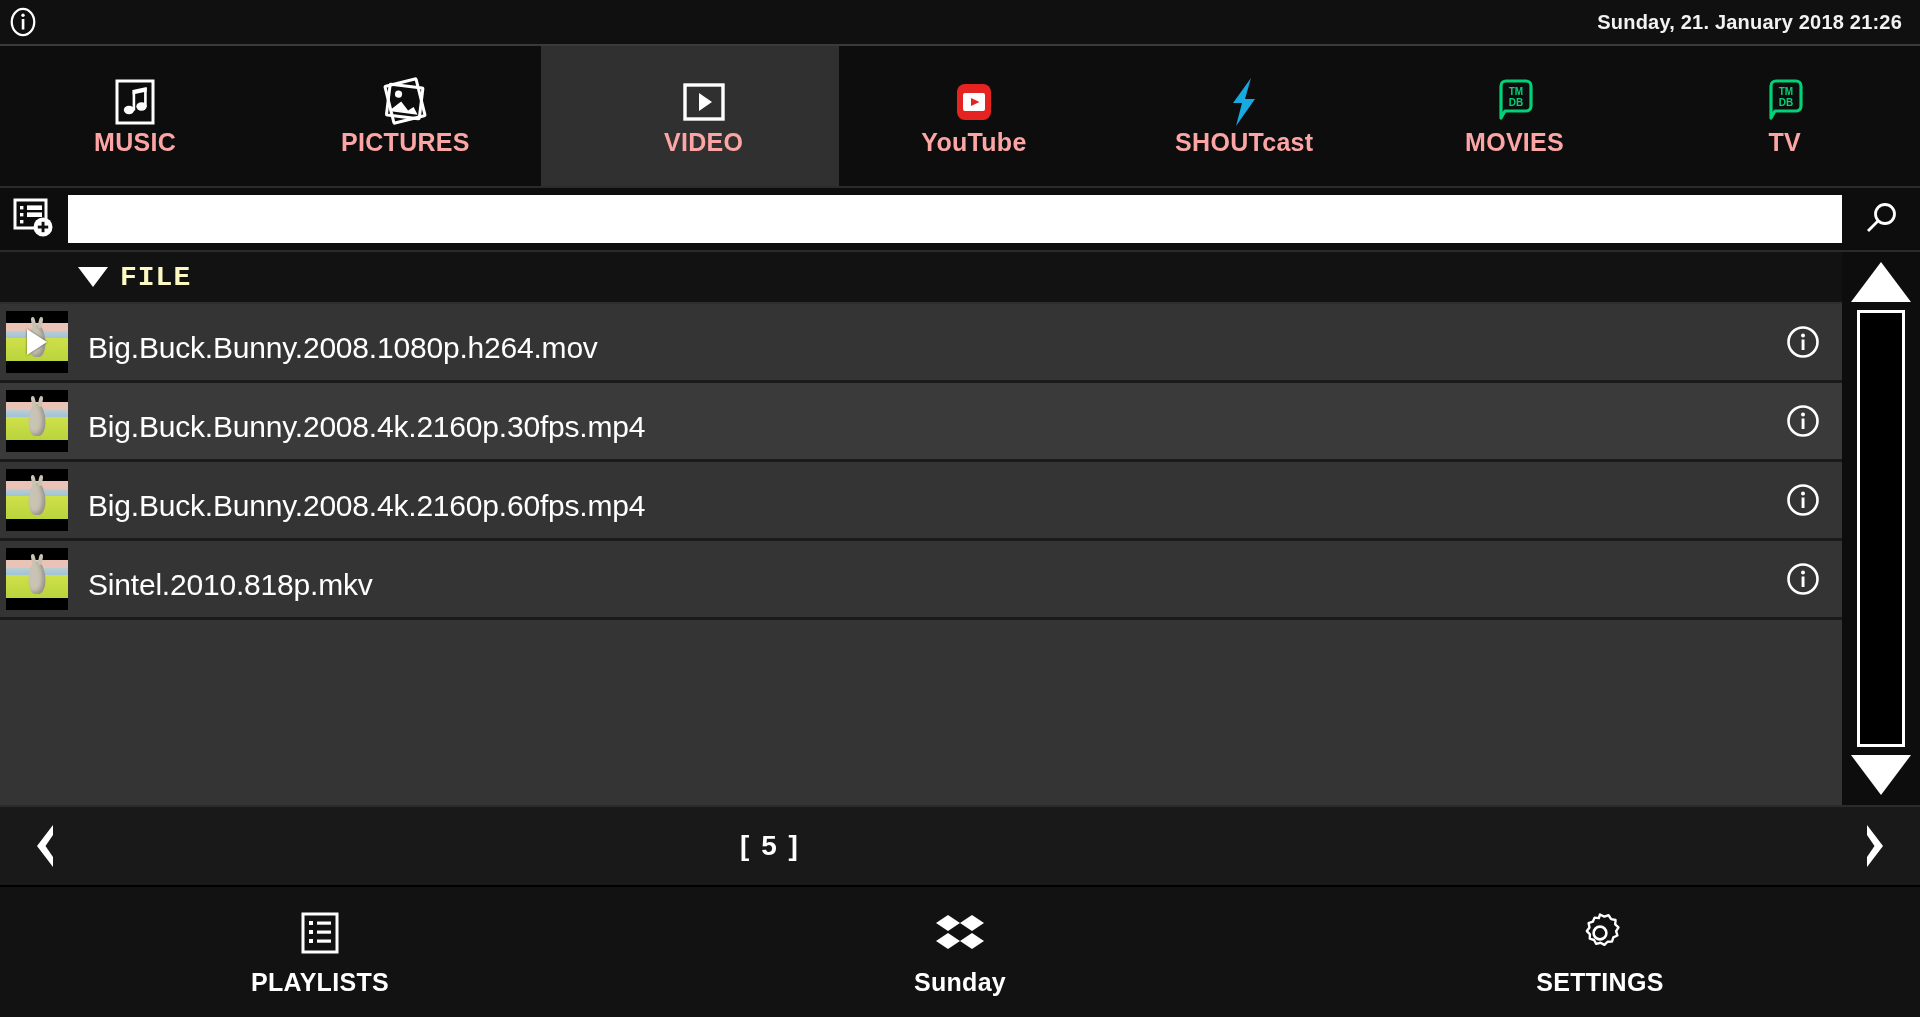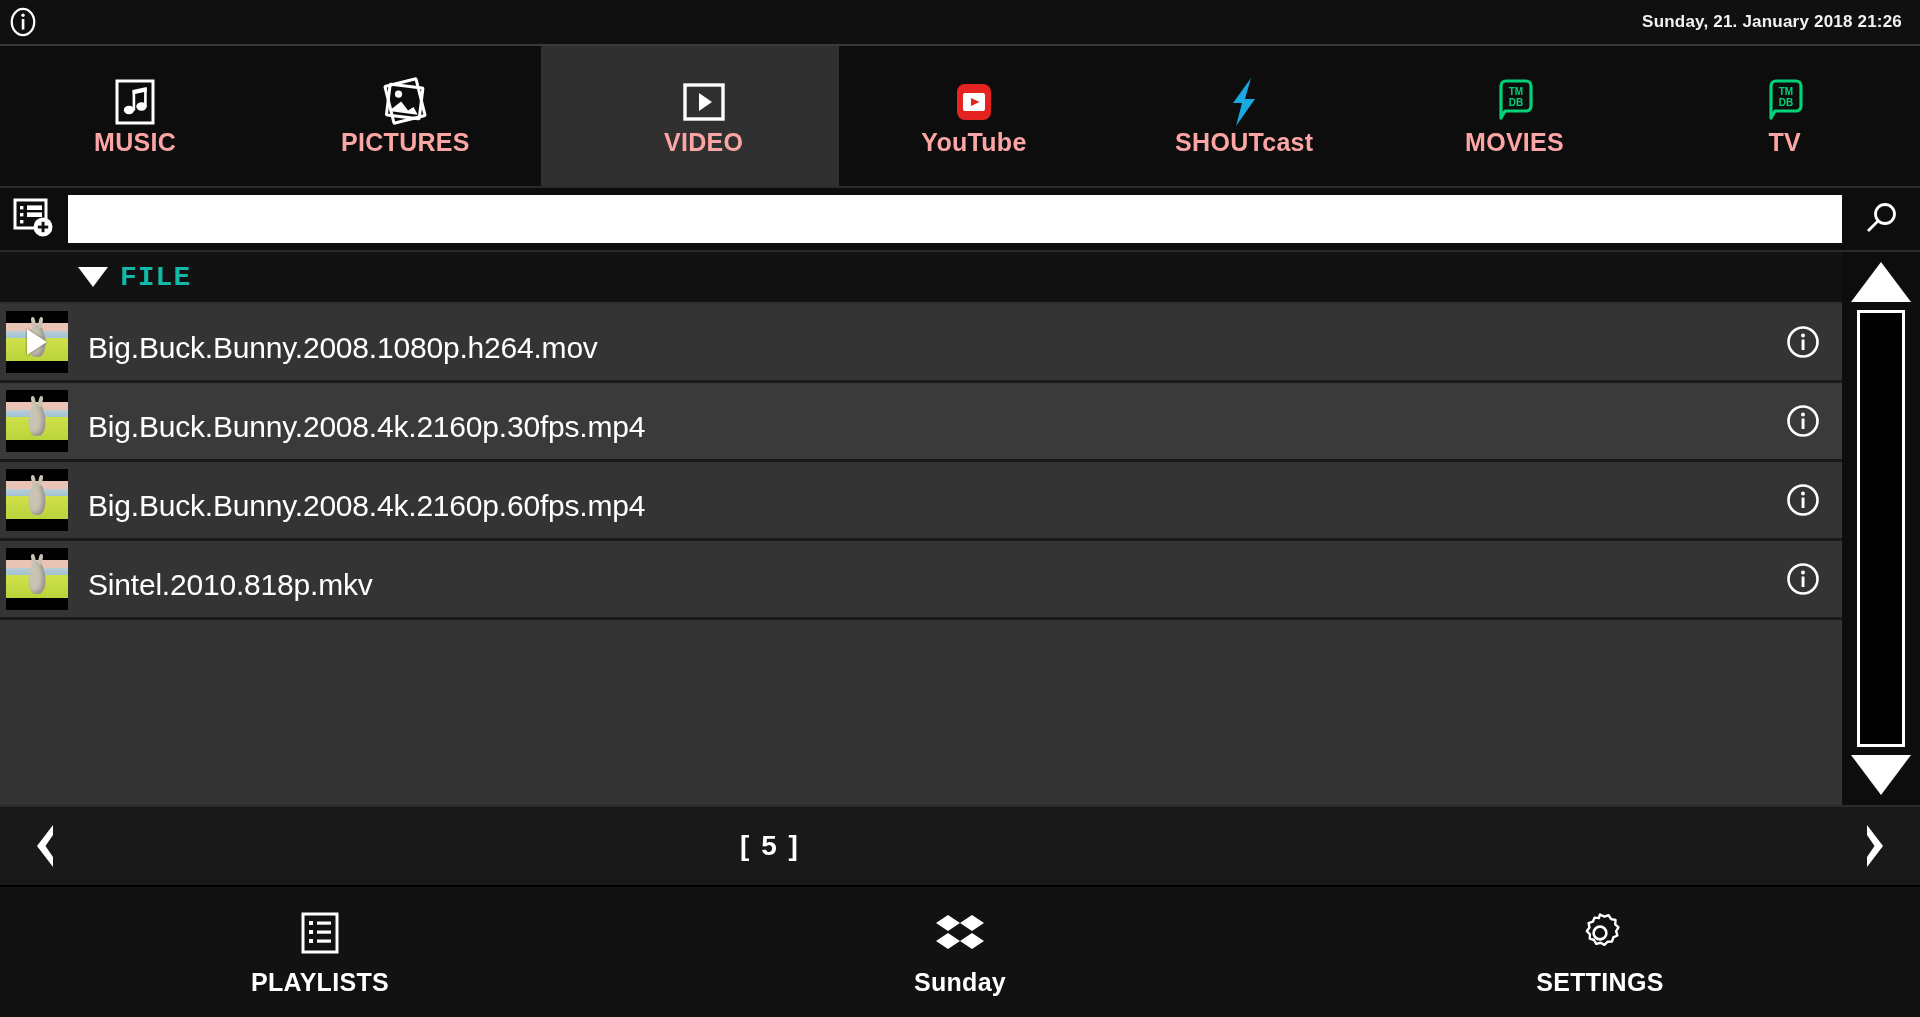--- a/index.html
+++ b/index.html
@@ -25,21 +25,21 @@
     height: 46px; flex: 0 0 46px;
     background: #101010;
     display: flex; align-items: center;
     justify-content: space-between;
     padding: 0 18px 0 8px;
     box-sizing: border-box;
     border-bottom: 2px solid #3a3a3a;
   }
   .status-info-icon { width: 30px; height: 30px; display:block; }
   .status-clock {
-    font-size: 17px; font-weight: bold;
+    font-size: 20px; font-weight: bold;
     letter-spacing: .2px; color: #f2f2f2;
     white-space: nowrap;
   }
 
   
   .tabbar {
     height: 140px; flex: 0 0 140px;
     display: flex;
     background: #0d0d0d;
     border-bottom: 2px solid #2b2b2b;
@@ -120,21 +120,21 @@
   .sort-caret {
     width: 0; height: 0;
     border-left: 15px solid transparent;
     border-right: 15px solid transparent;
     border-top: 20px solid #ffffff;
     margin-right: 12px;
   }
   .list-header-label {
     font-size: 28px; font-weight: bold;
     font-family: "Liberation Mono", monospace;
-    letter-spacing: 1px; color: #14b8a6;
+    letter-spacing: 1px; color: #fef9c3;
   }
   .rows { flex: 1 1 auto; display: flex; flex-direction: column; }
   .row {
     height: 76px; flex: 0 0 76px;
     display: flex; align-items: center;
     background: #343434;
     border-bottom: 3px solid #1a1a1a;
     cursor: pointer;
     position: relative;
   }

